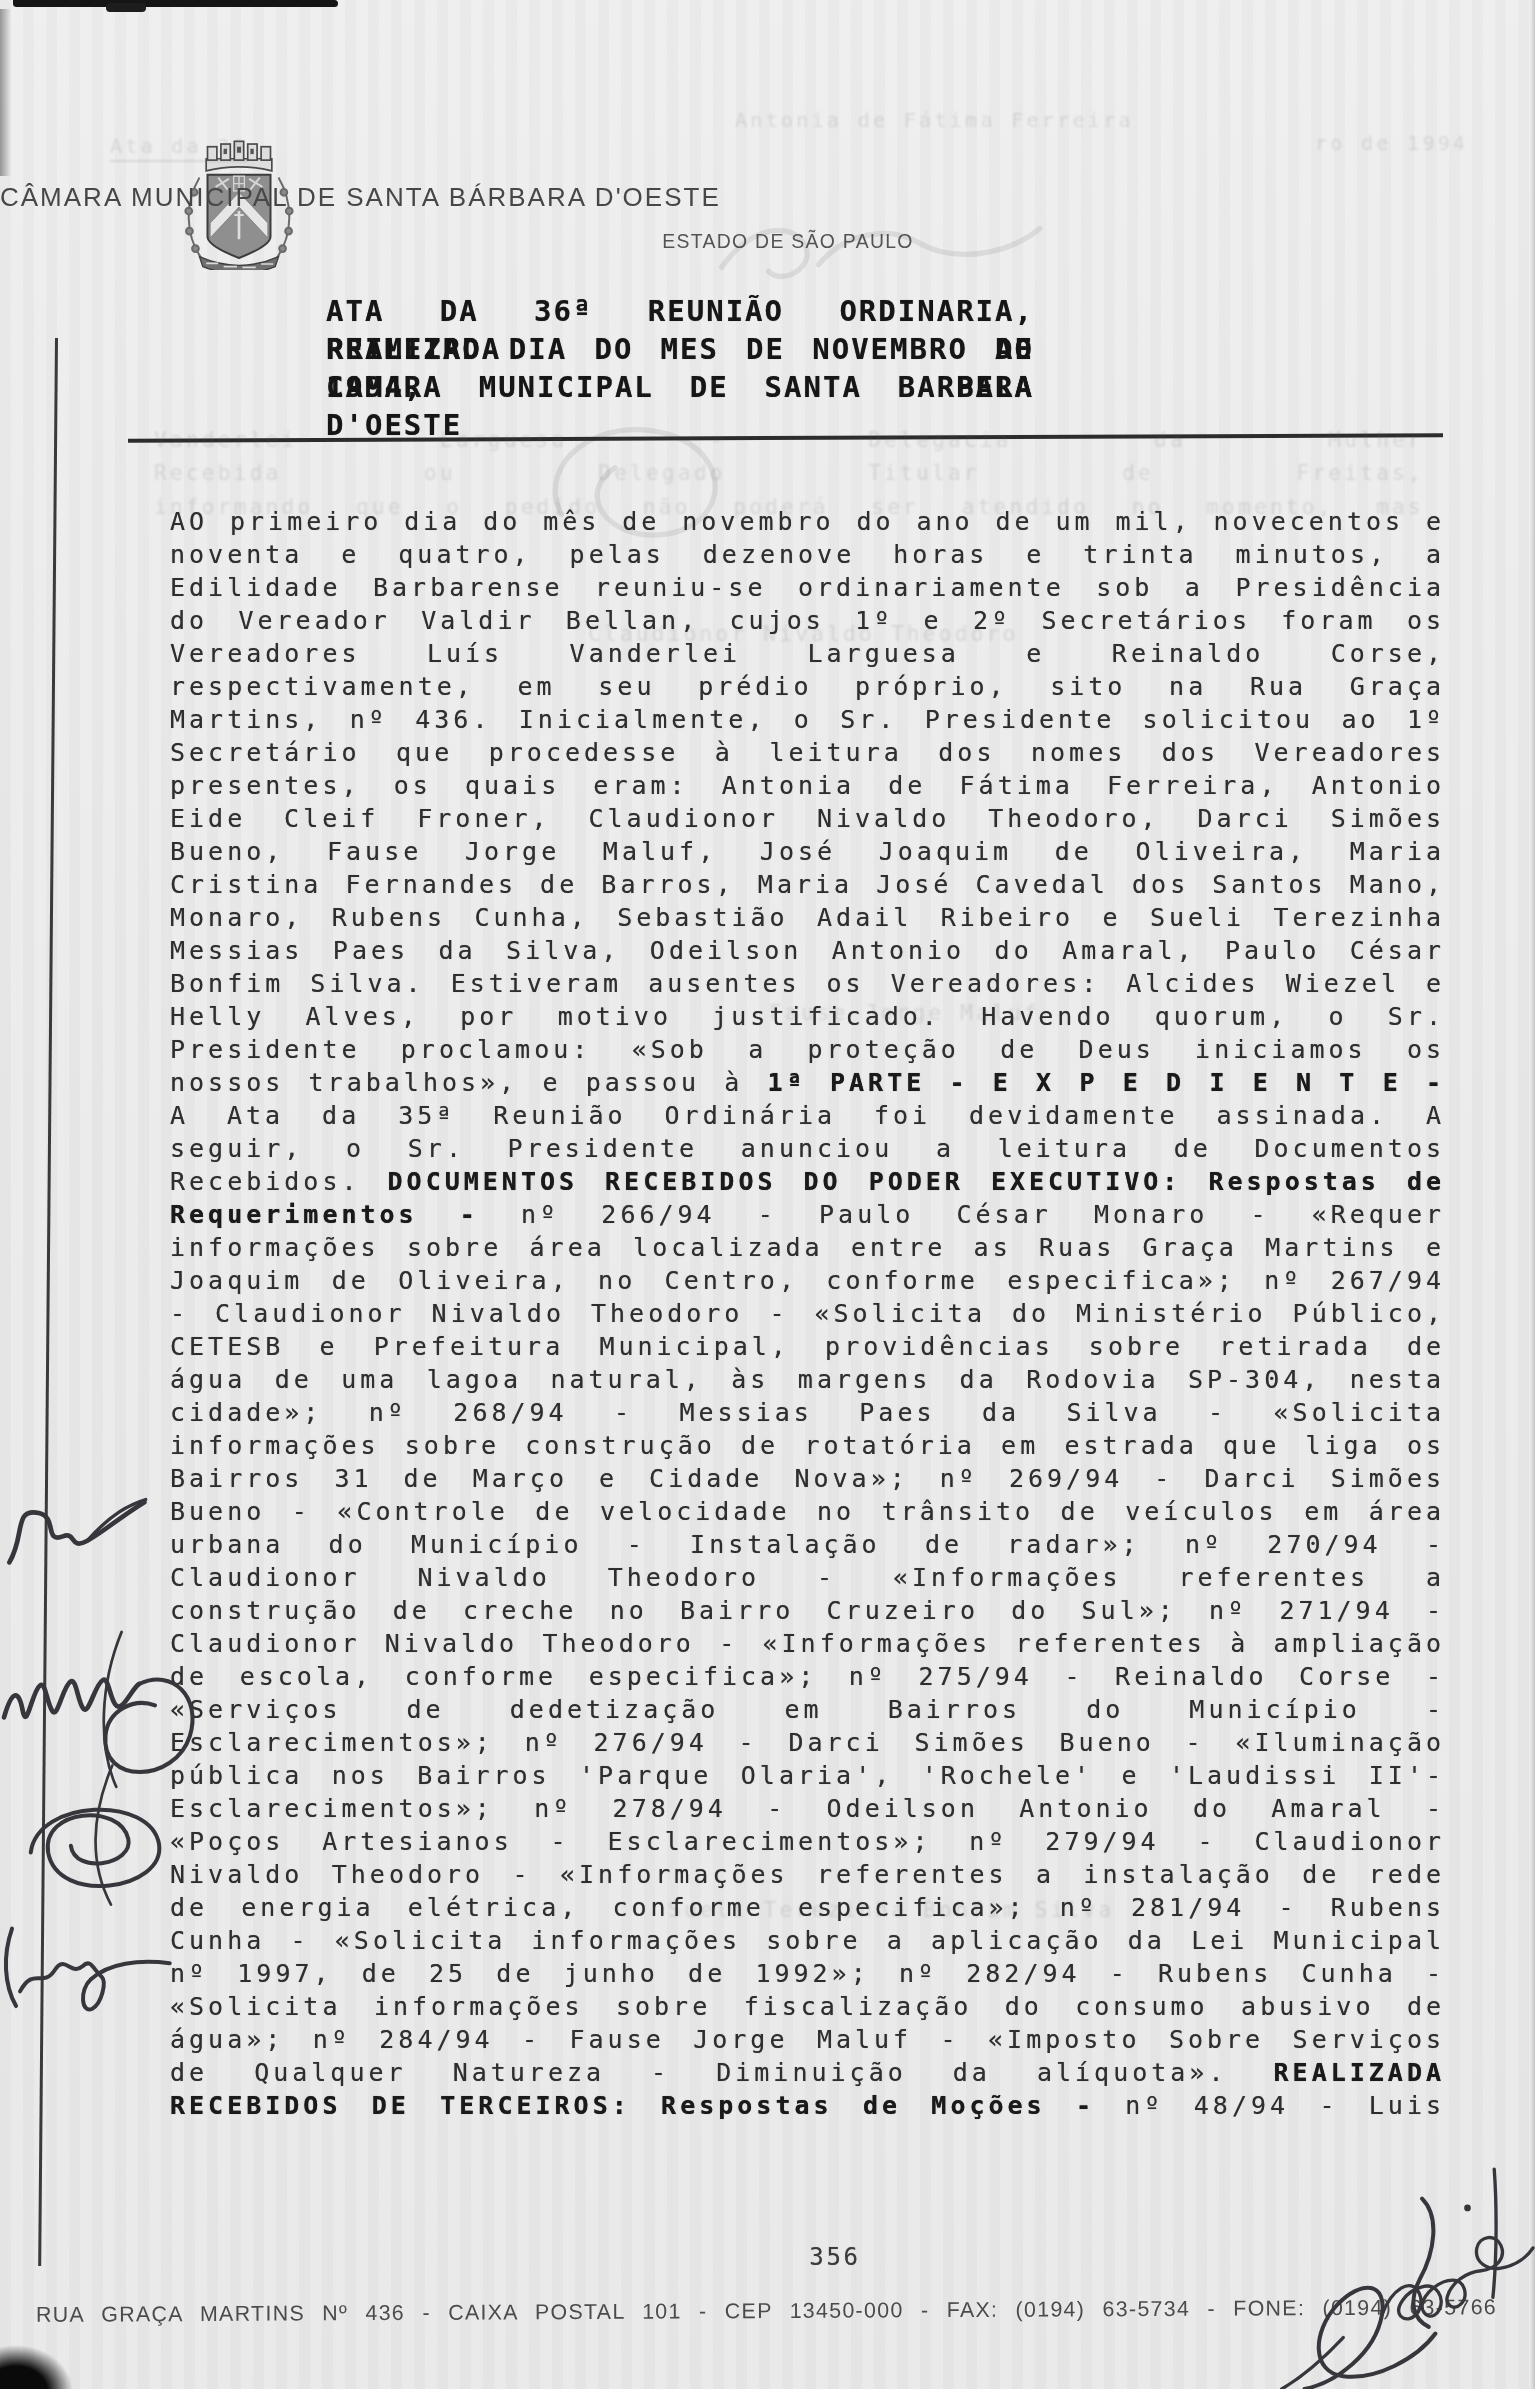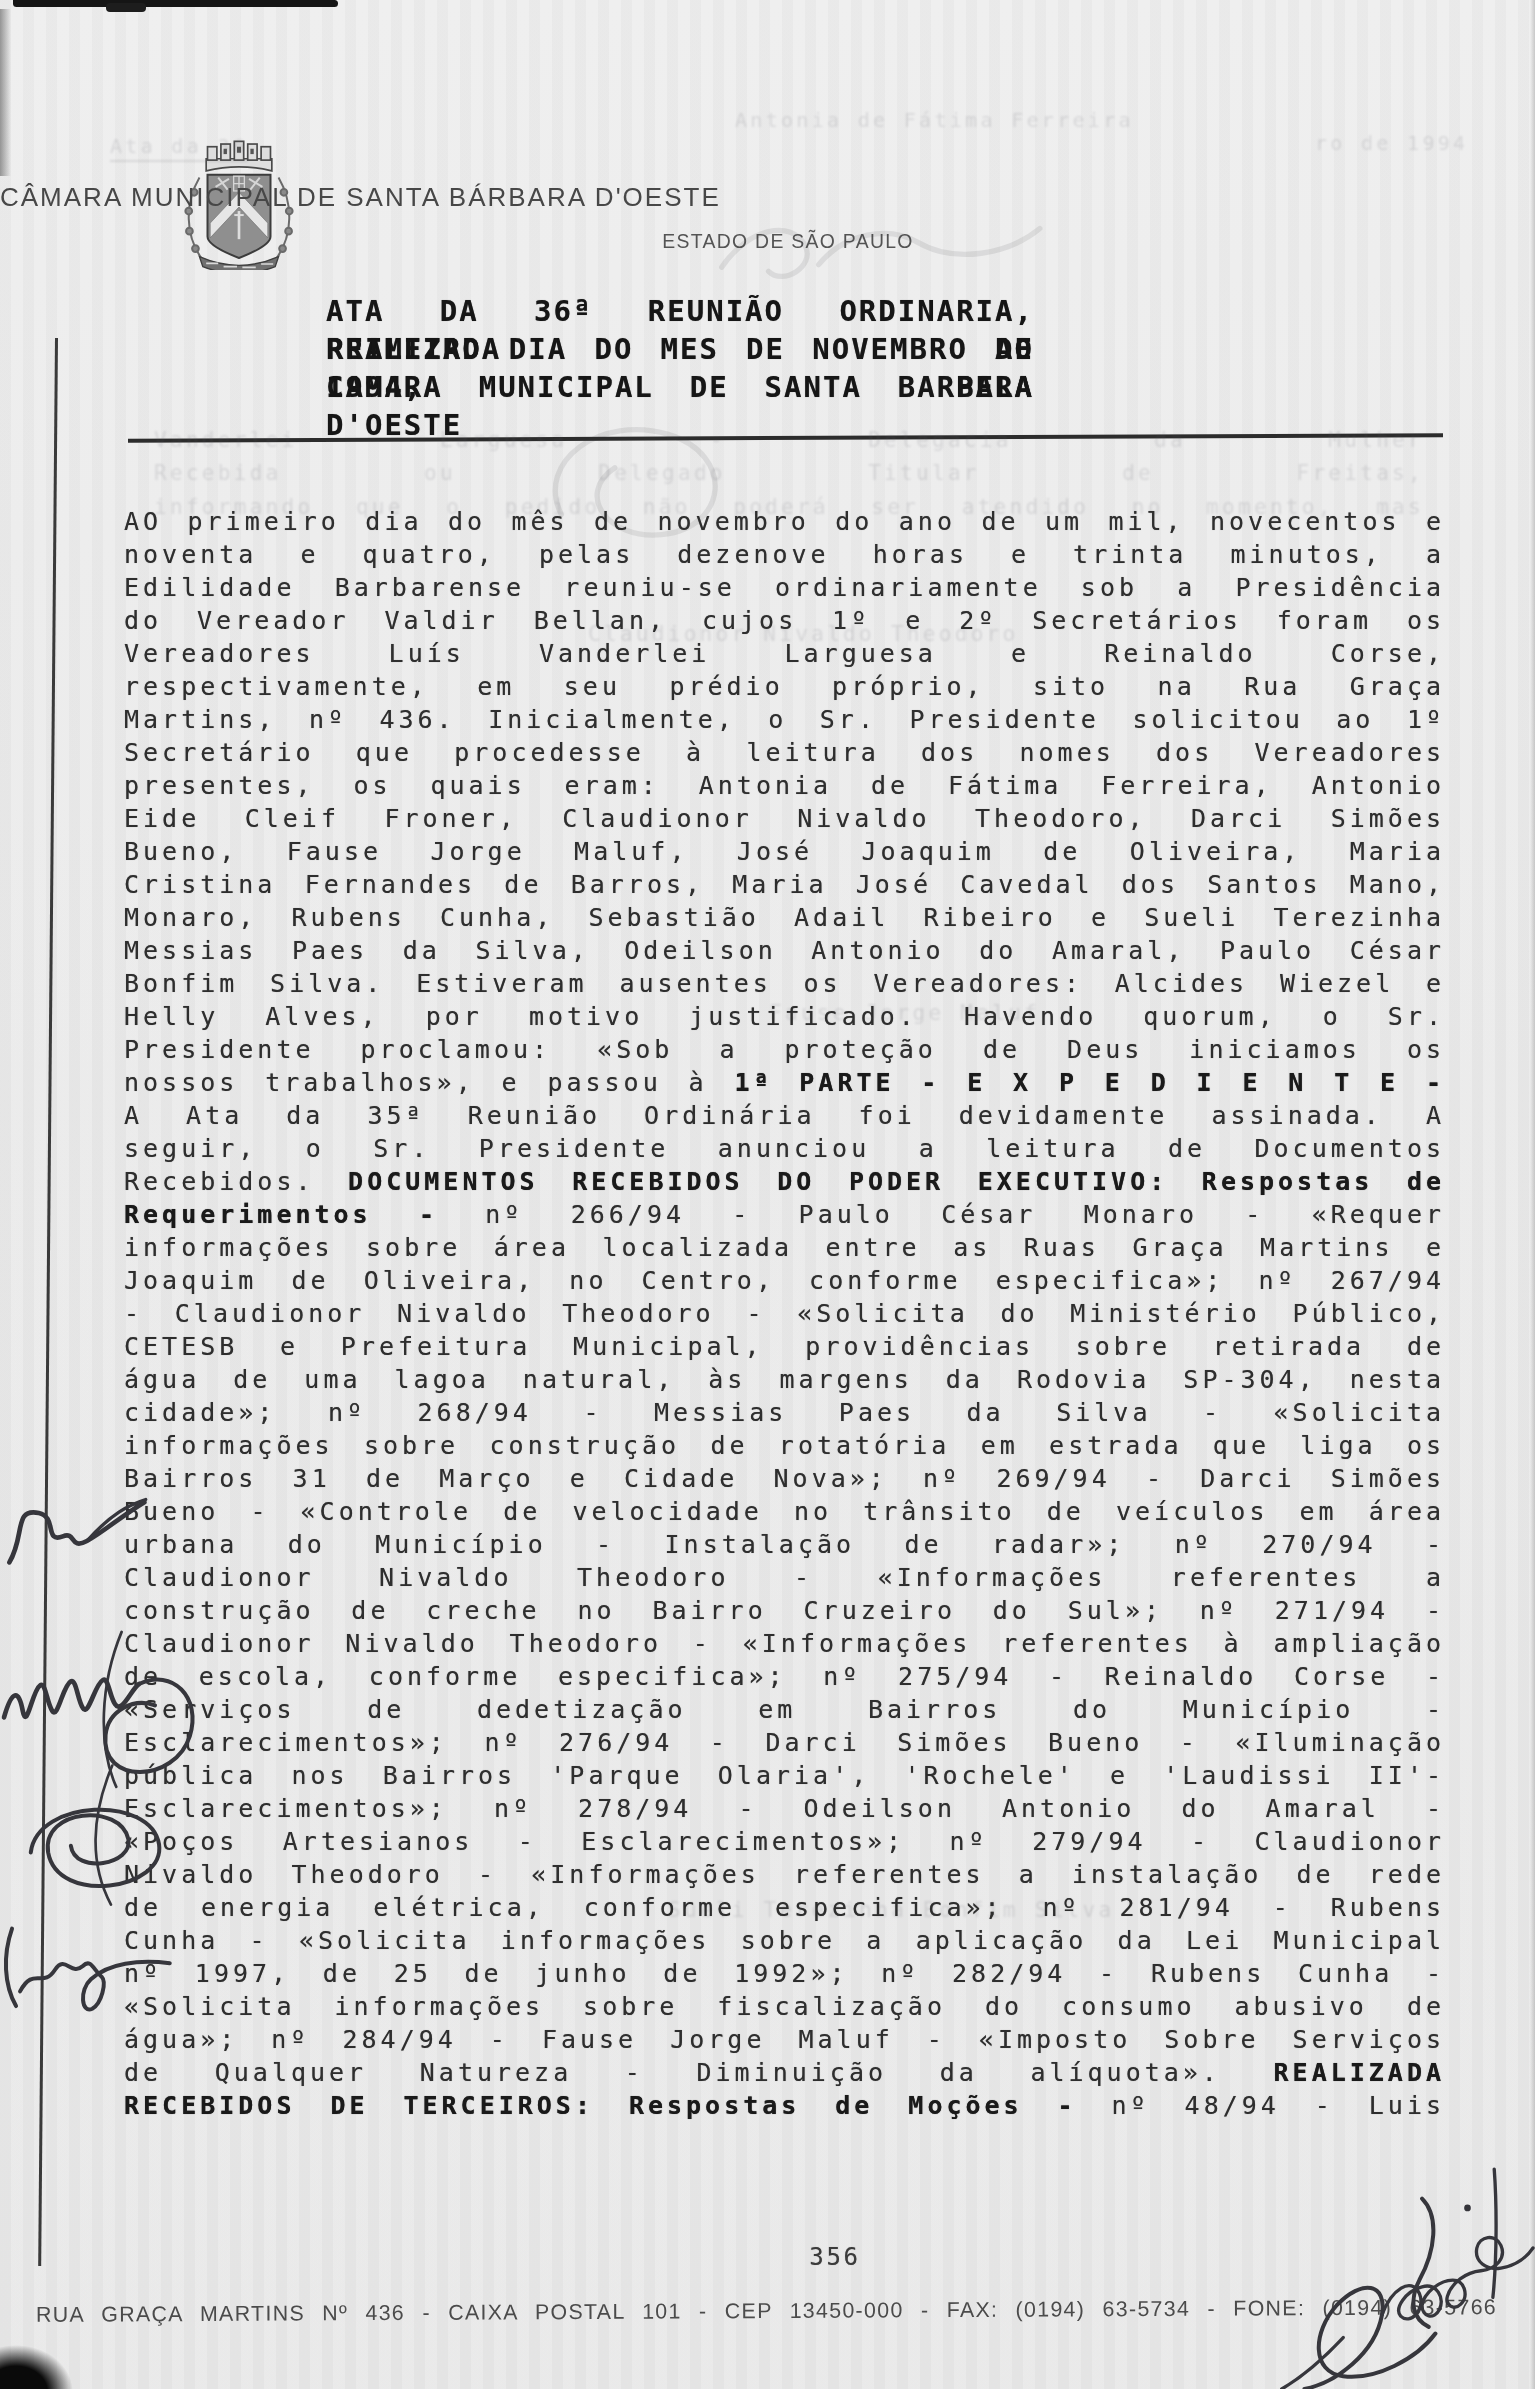--- a/index.html
+++ b/index.html
@@ -27,21 +27,21 @@
     font-weight:bold;font-size:29px;letter-spacing:2px;}
   .title .tline{height:38px;line-height:38px;text-align:justify;text-align-last:justify;white-space:normal;
     text-shadow:0 0 0.7px rgba(20,20,20,.6);}
   .title-underline{position:absolute;left:128px;top:436px;width:1315px;height:4px;background:#2c2c2c;transform:rotate(-0.25deg);}
   
   .vrule{position:absolute;left:55px;top:338px;width:3.3px;height:1928px;background:#3a3a3a;transform:rotate(0.5deg);transform-origin:top left;}
   
   .body{position:absolute;left:124px;top:505px;width:1321px;color:#2e2e2e;}
   .bline{height:33px;line-height:33px;font-size:25px;letter-spacing:4px;
     text-align:justify;text-align-last:justify;white-space:normal;
-    text-shadow:0 0 0.7px rgba(46,46,46,.55);}
+    text-shadow:0 0 0.7px rgba(46,46,46,.55);margin-left:46px;}
   .bline b{color:#1a1a1a;text-shadow:0 0 0.7px rgba(20,20,20,.8);}
   
   .ghost{position:absolute;color:#5c5c66;opacity:.16;filter:blur(1.1px);
     font-family:"DejaVu Sans Mono",monospace;letter-spacing:3.3px;white-space:nowrap;}
   .ghost.just{white-space:normal;text-align:justify;text-align-last:justify;}
   .ghost.ul{border-bottom:2.7px solid currentColor;padding-bottom:2px;}
   
   .page-num{position:absolute;left:787px;top:2243px;width:96px;text-align:center;
     font-size:24px;letter-spacing:2.7px;color:#3b3b3b;text-shadow:0 0 0.7px rgba(50,50,50,.5);}
   .footer{position:absolute;left:36px;top:2299px;width:1461px;

